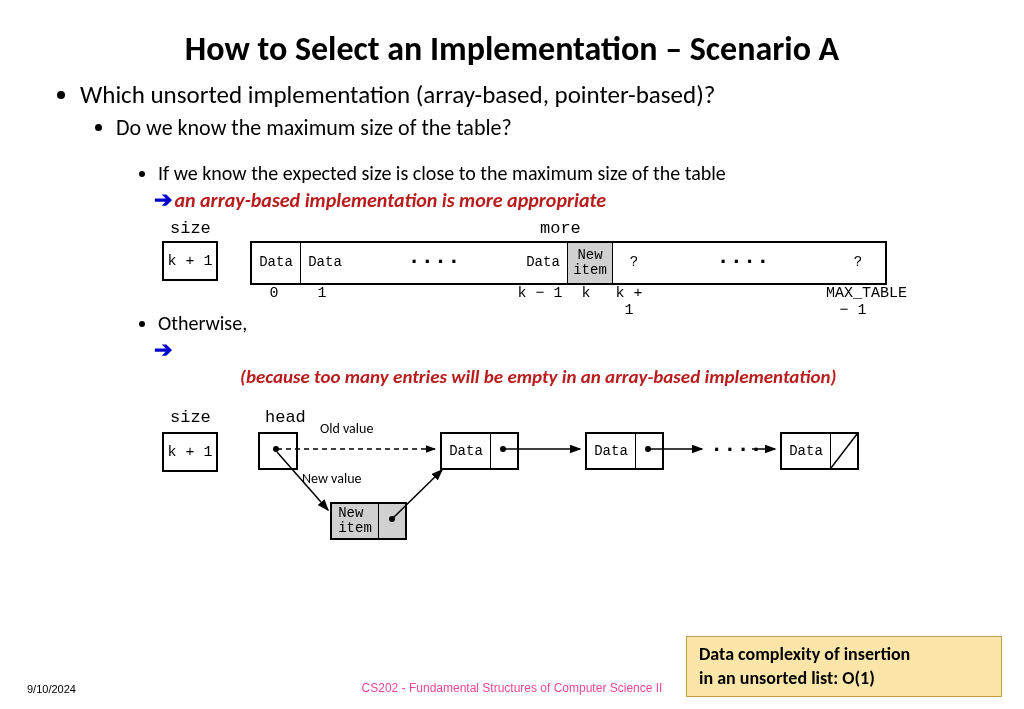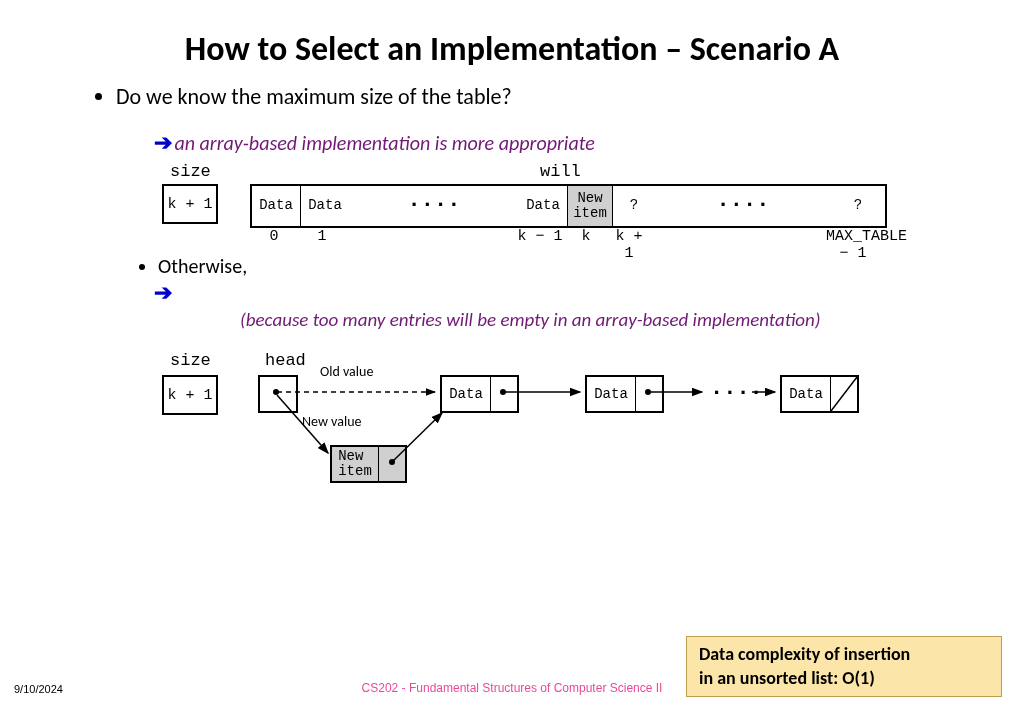--- a/index.html
+++ b/index.html
@@ -27,21 +27,21 @@
   }
   .content {
     padding: 0 50px 0 40px;
   }
   ul.top { list-style: disc; margin: 0; padding-left: 40px; }
   ul.top > li { font-size: 25px; margin-bottom: 4px; }
   ul.sub1 { list-style: disc; margin: 4px 0 0 0; padding-left: 36px; }
   ul.sub1 > li { font-size: 22px; margin-bottom: 20px; }
   ul.sub2 { list-style: disc; margin: 2px 0 0 0; padding-left: 40px; }
   ul.sub2 > li { font-size: 20px; margin-bottom: 2px; }
-  .blue-bold-italic { color: #701a75; font-weight: normal; font-style: italic; font-size: 20px; }
+  .blue-bold-italic { color: #b91c1c; font-weight: bold; font-style: italic; font-size: 20px; }
   .arrow-row { display: flex; align-items: baseline; padding-left: 114px; margin-top: 2px; }
   .wingding-arrow { font-family: Wingdings, Arial; color: #0000cc; font-weight: bold; font-size: 22px; margin-right: 2px; }
   .sub-paren { padding-left: 200px; margin-top: 2px; font-size: 19px; }
   .diagram-area { padding-left: 120px; margin-top: 6px; position: relative; height: 110px; }
   .mono { font-family: "Courier New", monospace; font-size: 17px; }
   .size-label { position: absolute; left: 130px; top: 0; }
   .size-box {
     border: 2px solid #000;
     width: 52px; height: 36px;
     display: flex; align-items: center; justify-content: center;
@@ -88,21 +88,21 @@
   .node .ncell {
     border-right: 1.5px solid #000;
     display: flex; align-items: center; justify-content: center;
     font-family: "Courier New", monospace; font-size: 14px;
   }
   .node .ncell:last-child { border-right: none; }
   .dot { width: 6px; height: 6px; background: #000; border-radius: 50%; position: absolute; }
   svg.arrows { position: absolute; left: 0; top: 0; pointer-events: none; }
 
   .footer-date {
-    position: absolute; left: 14px; bottom: 14px;
+    position: absolute; left: 27px; bottom: 14px;
     font-size: 11px; color: #000; font-family: sans-serif;
   }
   .footer-center {
     position: absolute; left: 0; right: 0; bottom: 14px;
     text-align: center;
     font-size: 12px; color: #ec4899; font-family: Liberation Sans, sans-serif;
   }
   .complexity-box {
     position: absolute; right: 22px; bottom: 12px;
     background: #fce5a8;
@@ -114,32 +114,38 @@
   }
 </style>
 </head>
 <body>
 
 <div class="slide">
 
   <div class="title">How to Select an Implementation – Scenario A</div>
 
   <div class="content">
+    <ul class="top">
+      <li>Which unsorted implementation (array-based, pointer-based)?</li>
+    </ul>
     <ul class="sub1" style="padding-left:76px;">
       <li>Do we know the maximum size of the table?</li>
+    </ul>
+    <ul class="sub2" style="padding-left:118px;">
+      <li>If we know the expected size is close to the maximum size of the table</li>
     </ul>
     <div class="arrow-row">
       <span class="wingding-arrow">➔</span>
       <span class="blue-bold-italic">an array-based implementation is more appropriate</span>
     </div>
 
     <div class="diagram-area">
       <span class="mono size-label">size</span>
       <div class="size-box">k + 1</div>
-      <span class="mono items-label">will</span>
+      <span class="mono items-label">more</span>
       <div class="array-strip" id="array-strip">
           <div class="cell" style="width: 48px; white-space: pre;">Data</div>
           <div class="cell" style="width: 48px; white-space: pre; border-right: none;">Data</div>
           <div class="cell" style="width: 170px; border-right: none; white-space: pre; font-size: 22px; font-weight: bold; border-left: none;">····</div>
           <div class="cell" style="width: 48px; border-left: none; white-space: pre;">Data</div>
           <div class="cell shaded" style="width: 44px; white-space: pre;">New
 item</div>
           <div class="cell" style="width: 42px; white-space: pre; border-right: none;">?</div>
           <div class="cell" style="width: 176px; border-right: none; white-space: pre; font-size: 22px; font-weight: bold; border-left: none;">····</div>
           <div class="cell" style="width: 54px; border-left: none; white-space: pre;">?</div>

